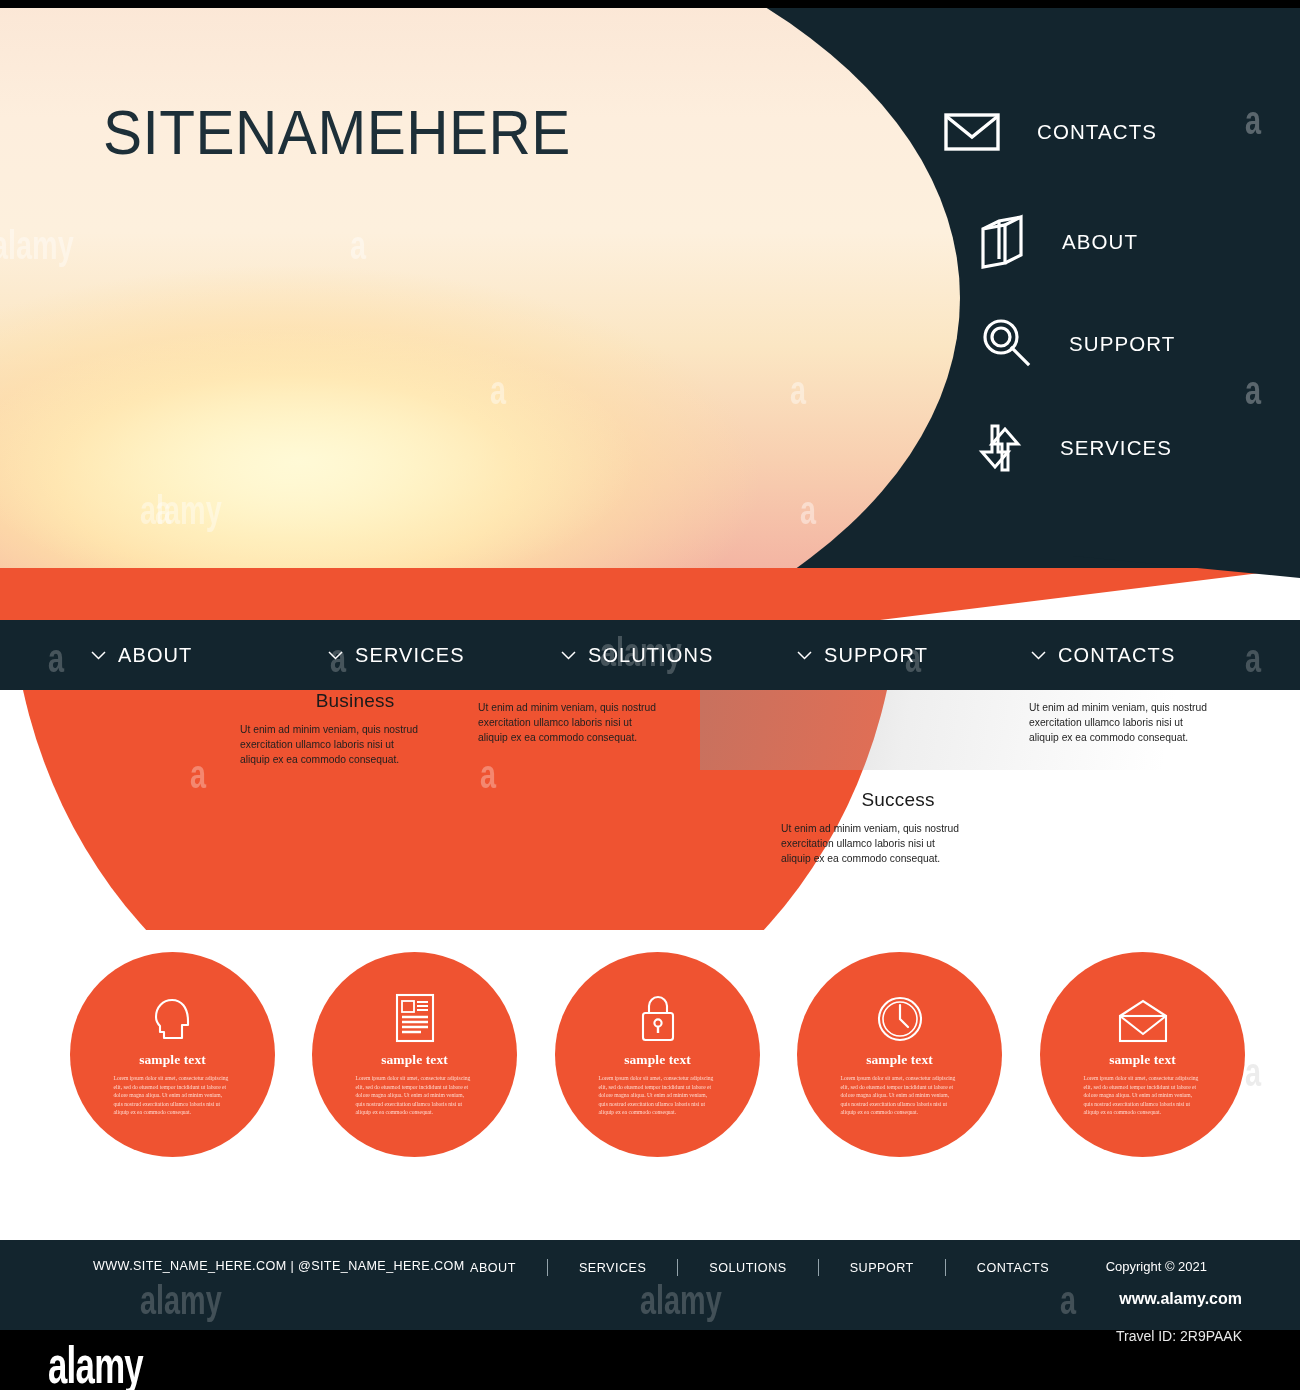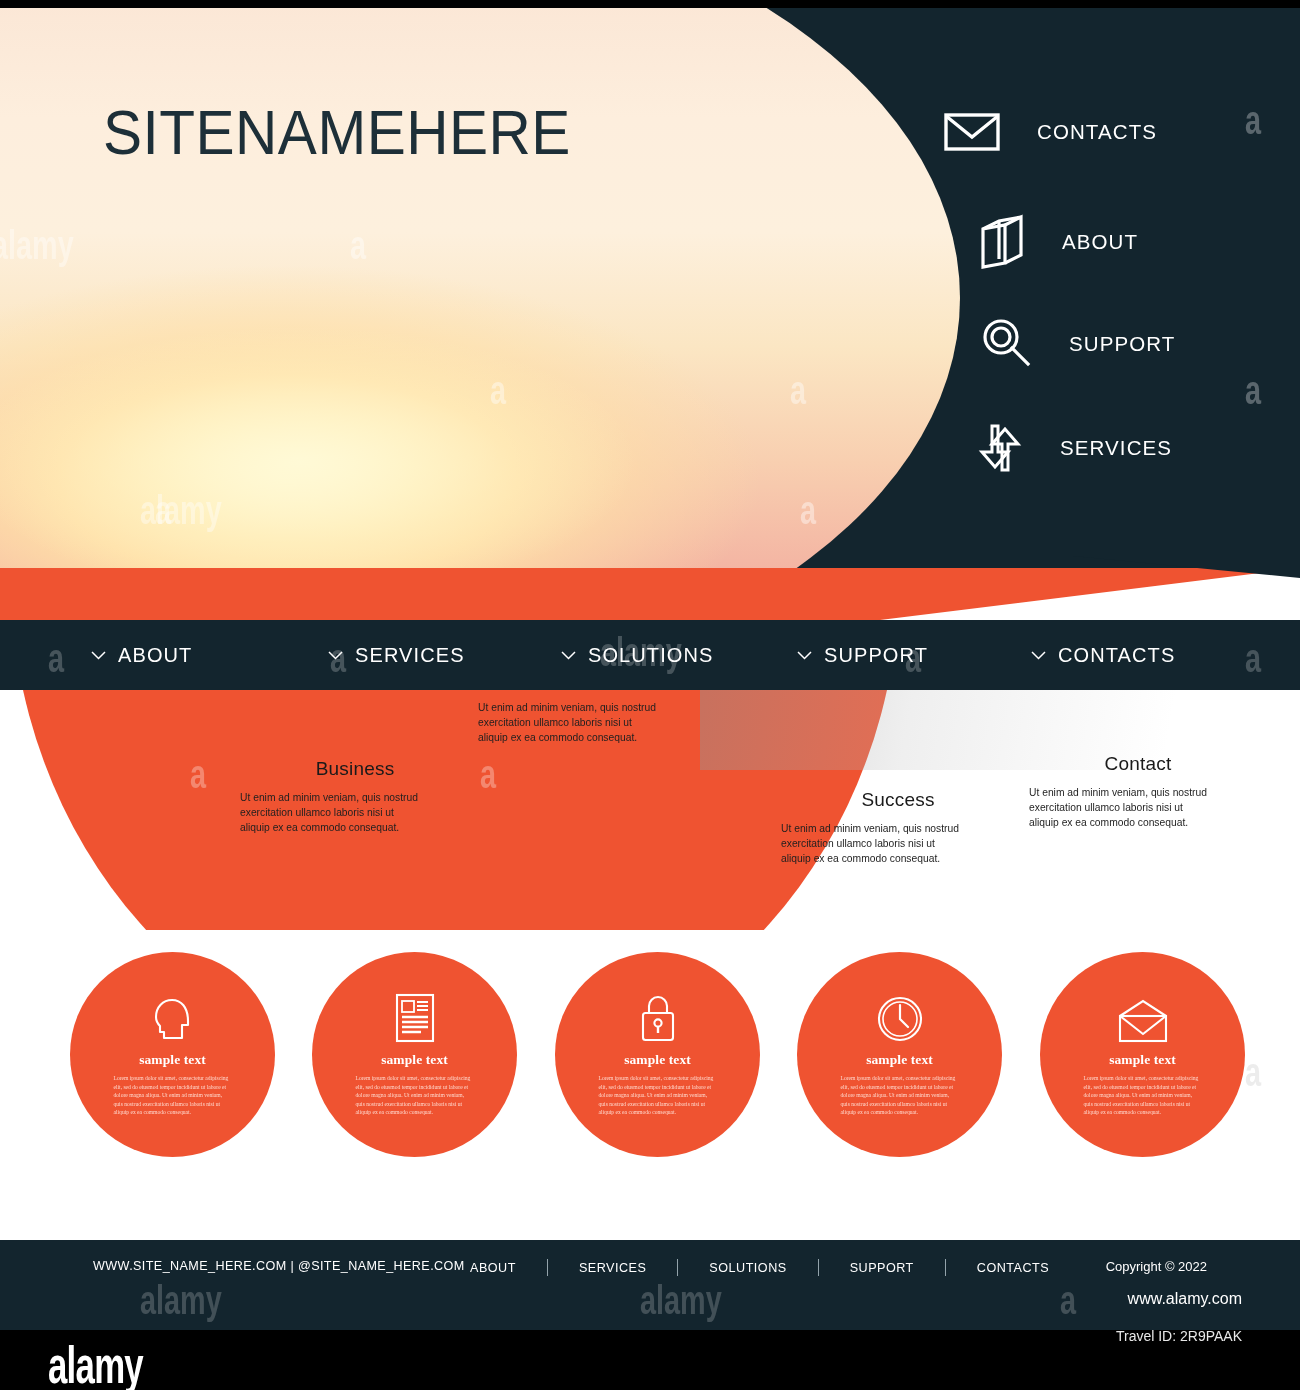--- a/index.html
+++ b/index.html
@@ -130,21 +130,21 @@
     text-align:center; letter-spacing:.2px;
   }
   .feat-body {
     margin-top:11px; font-size:10.3px; line-height:1.45; color:#1f1f1f;
     width:178px;
   }
   .fc-1 { left:230px; }
   .fc-2 { left:470px; }
   .fc-3 { left:773px;margin-top:36px; }
   .fc-4 { left:1013px; }
-  .fc-1 .feat-title, .fc-2 .feat-title { padding-top:68px; }
+  .fc-1 .feat-title, .fc-2 .feat-title { }
   .fc-3 .feat-title, .fc-4 .feat-title { padding-top:63px; }
   .fc-1 .feat-body { margin-left:10px; }
   .fc-2 .feat-body { margin-left:8px; }
   .fc-3 .feat-body { margin-left:8px; }
   .fc-4 .feat-body { margin-left:16px; }
 
   
   .circles-zone { position:absolute; left:0; top:922px; width:1300px; height:310px; background:#fff; }
   .circ {
     position:absolute; top:22px; width:205px; height:205px;
@@ -178,21 +178,21 @@
   
   .alamy-bar { position:absolute; left:0; top:1330px; width:1300px; height:60px; background:#000; }
   .alamy-logo {
     position:absolute; left:48px; top:1334px;
     font-size:47px; font-weight:bold; color:#ffffff;
     font-family:"Liberation Sans", sans-serif;
     transform: scaleX(0.74) scaleY(1.12); transform-origin:left top;
     letter-spacing:-1px;
   }
   .alamy-id { position:absolute; right:58px; top:1328px; font-size:14px; color:#e8e8e8; white-space:nowrap; }
-  .alamy-url { position:absolute; right:58px; top:1290px; font-size:16px; font-weight:normal; color:#ffffff; white-space:nowrap; }
+  .alamy-url { position:absolute; right:58px; top:1290px; font-size:16px; font-weight:bold; color:#ffffff; white-space:nowrap; }
 
   
   .wm { position:absolute; pointer-events:none; font-weight:bold; font-family:"Liberation Sans", sans-serif;
         transform: scaleX(0.72); transform-origin:left top; user-select:none; }
   .wm-a { font-size:40px; }
   .wm-full { font-size:40px; }
 </style>
 </head>
 <body>
 
@@ -334,21 +334,20 @@
         <div class="feat-body">Ut enim ad minim veniam, quis nostrud exercitation ullamco laboris nisi ut aliquip ex ea commodo consequat.</div>
       </div>
       <div class="feat-col fc-2">
         <div class="feat-body">Ut enim ad minim veniam, quis nostrud exercitation ullamco laboris nisi ut aliquip ex ea commodo consequat.</div>
       </div>
       <div class="feat-col fc-3">
         <div class="feat-title">Success</div>
         <div class="feat-body">Ut enim ad minim veniam, quis nostrud exercitation ullamco laboris nisi ut aliquip ex ea commodo consequat.</div>
       </div>
       <div class="feat-col fc-4">
-        <div class="feat-title">Contact</div>
         <div class="feat-body">Ut enim ad minim veniam, quis nostrud exercitation ullamco laboris nisi ut aliquip ex ea commodo consequat.</div>
       </div>
     </div>
 
     <div class="circles-zone">
 
       <div class="wm wm-a" style="left:190px; top:38px;  color:rgba(255,255,255,0.55);">a</div>
       <div class="wm wm-a" style="left:672px; top:30px;  color:rgba(250,210,200,0.65);">a</div>
       <div class="wm wm-a" style="left:1085px;top:60px;  color:rgba(250,200,190,0.75);">a</div>
       <div class="wm wm-a" style="left:1245px;top:120px; color:rgba(220,220,220,0.55);">a</div>
@@ -422,21 +421,21 @@
         <span class="f-sep"></span>
         <span class="f-link">SERVICES</span>
         <span class="f-sep"></span>
         <span class="f-link">SOLUTIONS</span>
         <span class="f-sep"></span>
         <span class="f-link">SUPPORT</span>
         <span class="f-sep"></span>
         <span class="f-link">CONTACTS</span>
       </div>
 
-      <div class="f-copy">Copyright © 2022</div>
+      <div class="f-copy">Copyright © 2021</div>
 
       <div class="wm wm-full" style="left:140px; top:38px;  color:rgba(255,255,255,0.20);">alamy</div>
       <div class="wm wm-full" style="left:640px; top:38px;  color:rgba(255,255,255,0.20);">alamy</div>
       <div class="wm wm-a" style="left:1060px;top:38px;  color:rgba(255,255,255,0.20);">a</div>
     </div>
 
   </div>
 
   <div class="alamy-bar"></div>
   <div class="alamy-logo">alamy</div>

